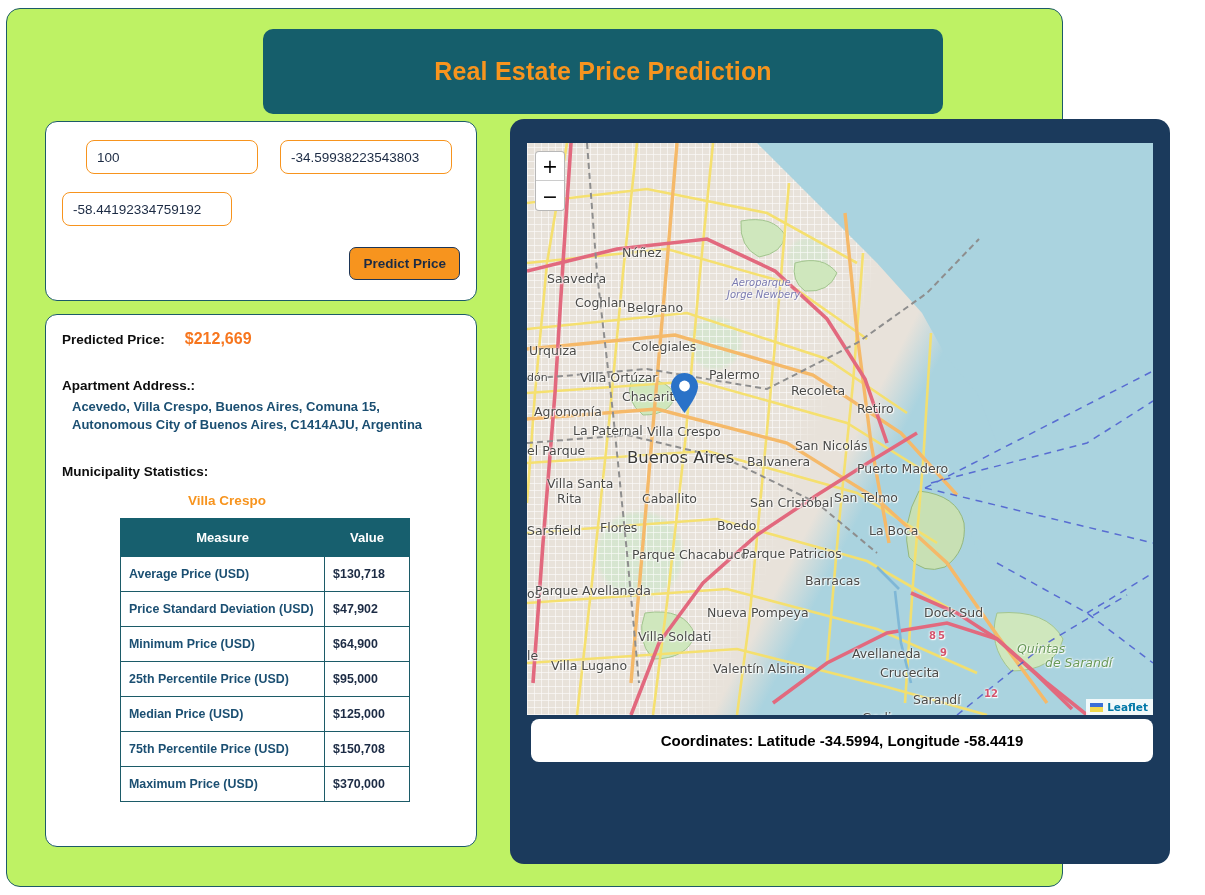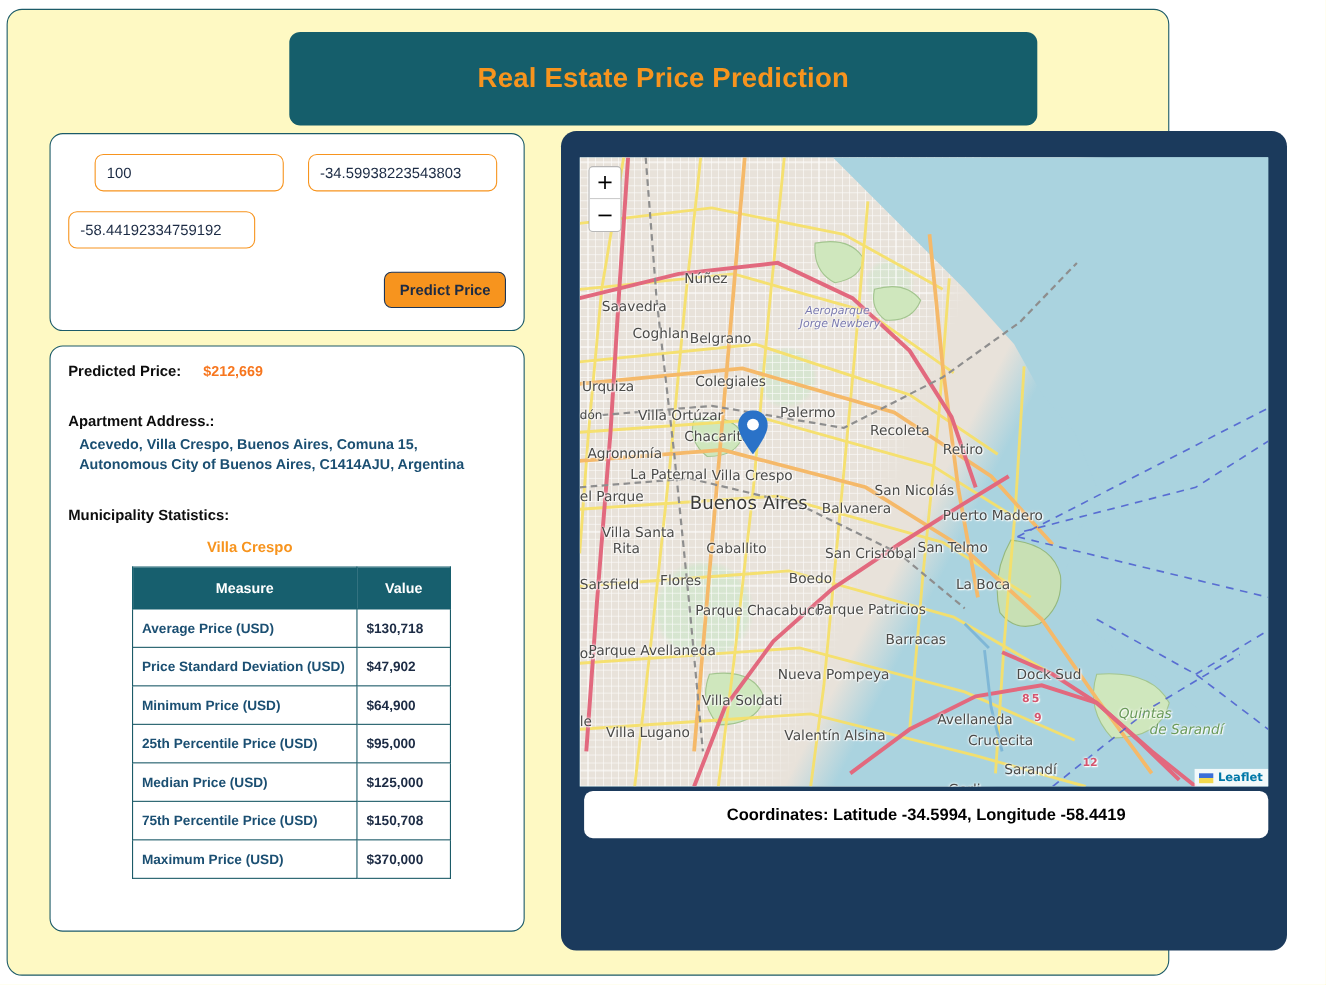--- a/index.html
+++ b/index.html
@@ -7,21 +7,21 @@
     margin: 0; padding: 0;
     width: 1205px; height: 895px;
     background: #ffffff;
     font-family: "Liberation Sans", sans-serif;
     overflow: hidden;
   }
   .page-shell {
     position: absolute;
     left: 6px; top: 8px;
     width: 1057px; height: 879px;
-    background: #fef9c3;
+    background: #bef264;
     border: 1.5px solid #1c5b68;
     border-radius: 14px;
   }
   
   .app-header {
     position: absolute;
     left: 256px; top: 20px;
     width: 680px; height: 85px;
     background: #155e6b;
     border-radius: 10px;
@@ -82,21 +82,21 @@
     position: absolute;
     left: 6px; top: 200px;
     width: 432px; height: 533px;
     padding: 15px 12px 12px 16px;
   }
   .res-line { display: flex; align-items: baseline; gap: 20px; }
   .lbl {
     font-size: 13.5px; font-weight: bold; color: #0d0d0d;
   }
   .price-val {
-    font-size: 13px; font-weight: bold; color: #f7761e;
+    font-size: 16px; font-weight: bold; color: #f7761e;
   }
   .addr-label { font-size: 13.5px; font-weight: bold; color: #0d0d0d; margin-top: 30px; }
   .addr-body {
     margin-top: 5px; margin-left: 10px;
     font-size: 13px; font-weight: bold; color: #1b4f72;
     line-height: 1.35;
   }
   .muni-label { font-size: 13.5px; font-weight: bold; color: #0d0d0d; margin-top: 31px; }
   .muni-name {
     text-align: center; color: #f7941e; font-weight: bold;

